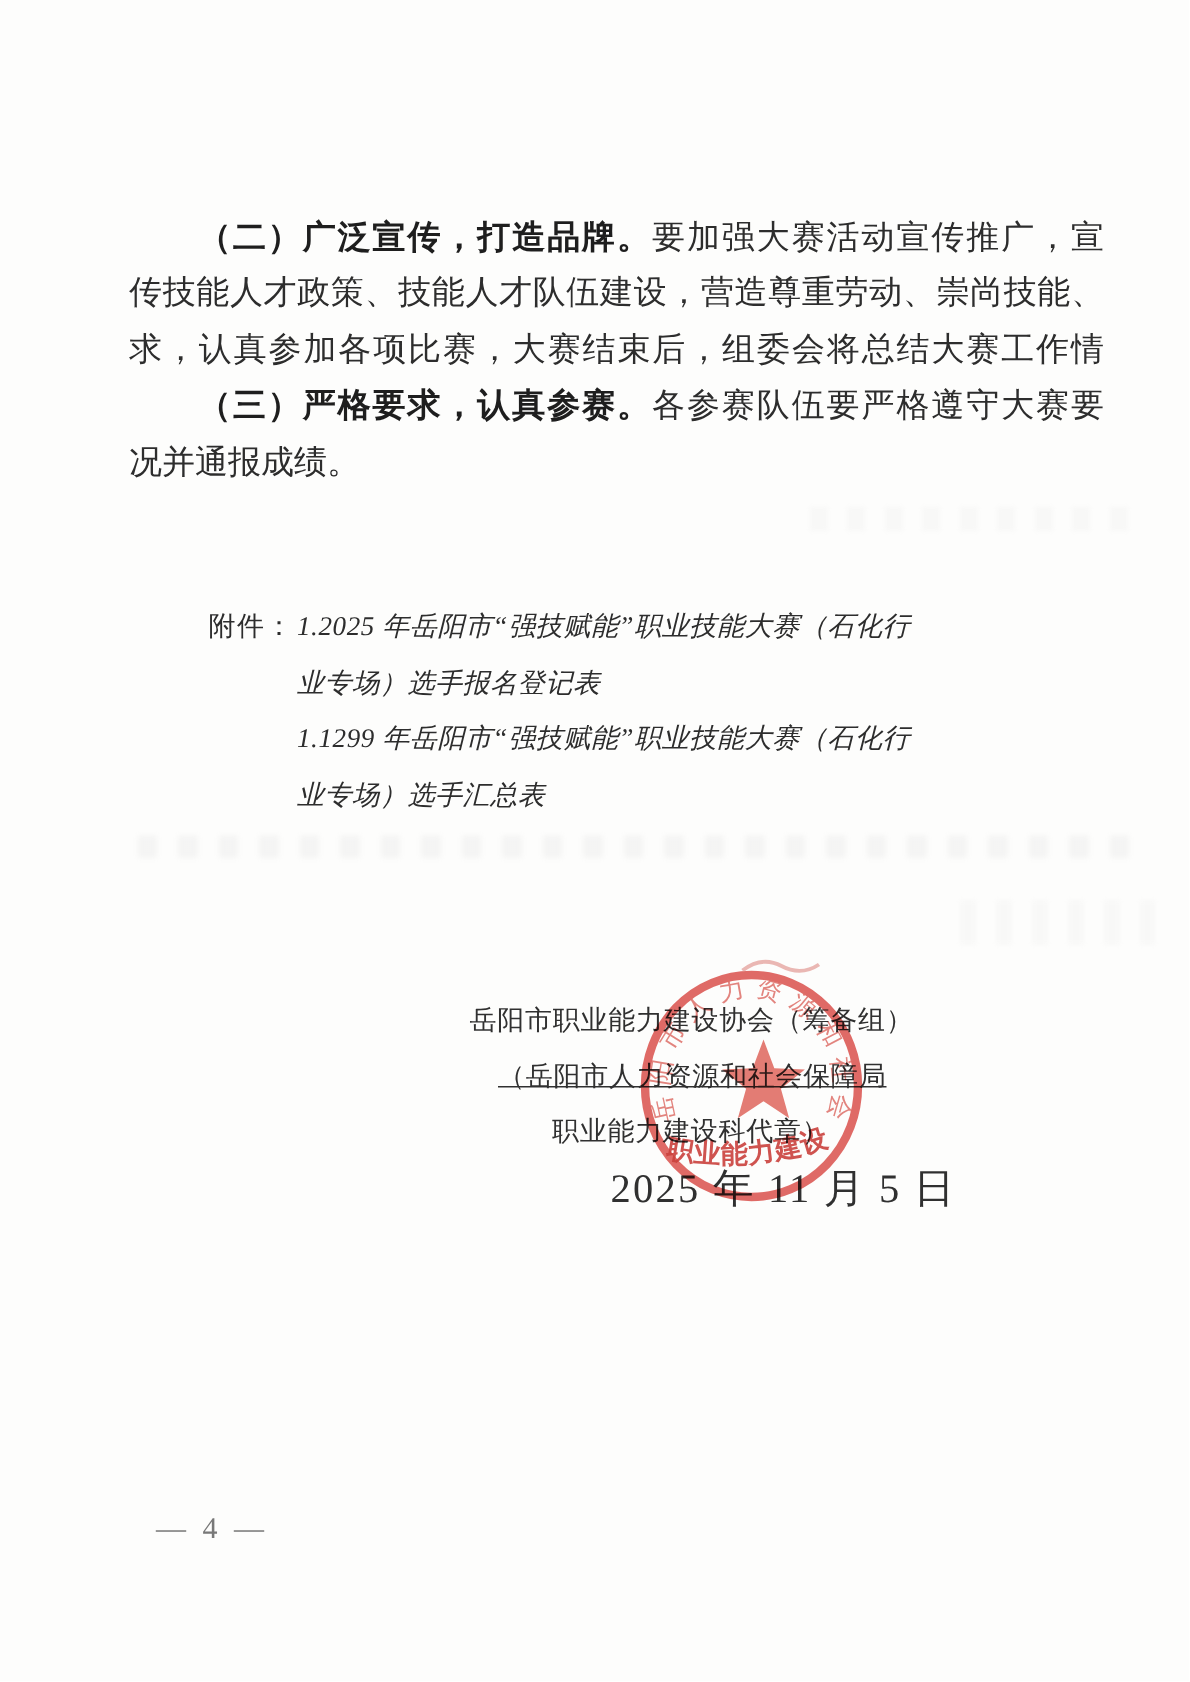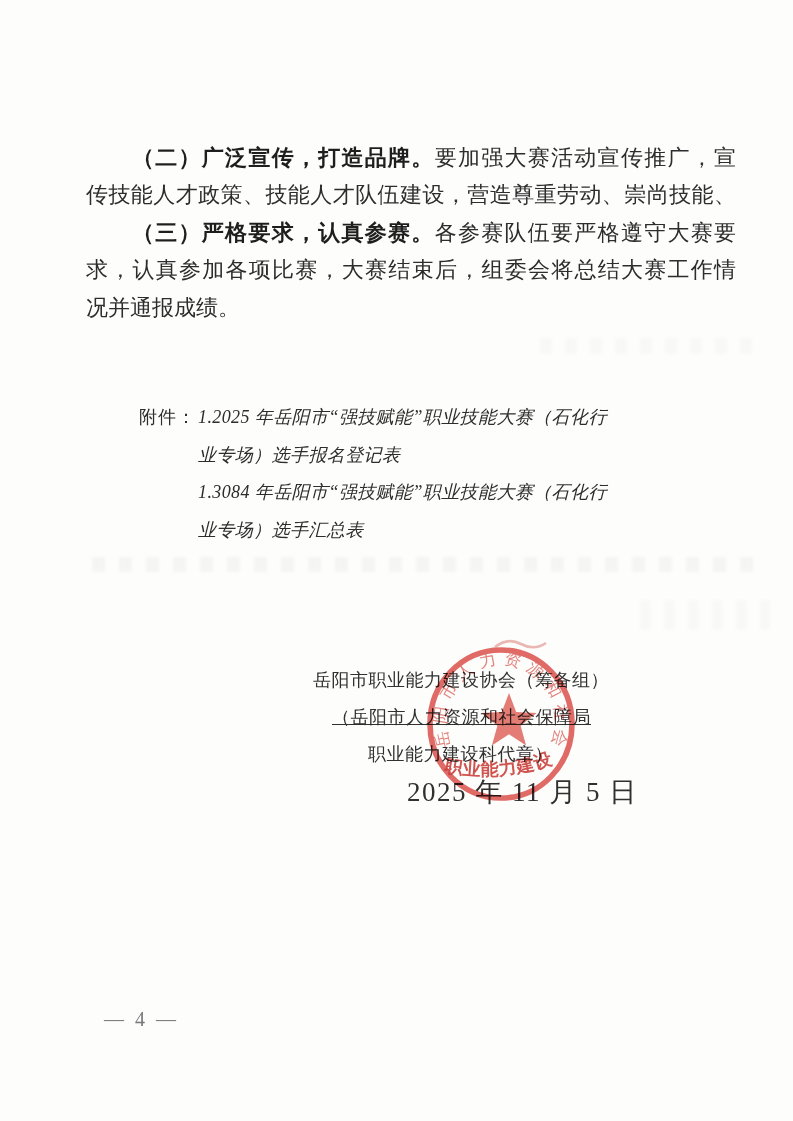--- a/index.html
+++ b/index.html
@@ -57,31 +57,31 @@
     background:repeating-linear-gradient(90deg,rgba(190,190,190,.2) 0 11px,transparent 11px 24px);}
 </style>
 </head>
 <body>
 
 <div class="page">
 
   <div class="body-text">
     <div class="line j indent"><span class="heading">（二）广泛宣传，打造品牌。</span><span>要加强大赛活动宣传推广，宣</span></div>
     <div class="line j">传技能人才政策、技能人才队伍建设，营造尊重劳动、崇尚技能、</div>
+    <div class="line j">求，认真参加各项比赛，大赛结束后，组委会将总结大赛工作情</div>
     <div class="line j indent"><span class="heading">（三）严格要求，认真参赛。</span><span>各参赛队伍要严格遵守大赛要</span></div>
-    <div class="line j">求，认真参加各项比赛，大赛结束后，组委会将总结大赛工作情</div>
     <div class="line">况并通报成绩。</div>
   </div>
 
   <div class="attachment">
     <span class="att-label">附件：</span>
     <div class="att-content">
       <div class="line">1.2025 年岳阳市“强技赋能”职业技能大赛（石化行</div>
       <div class="line">业专场）选手报名登记表</div>
-      <div class="line">1.3084 年岳阳市“强技赋能”职业技能大赛（石化行</div>
+      <div class="line">1.1299 年岳阳市“强技赋能”职业技能大赛（石化行</div>
       <div class="line">业专场）选手汇总表</div>
     </div>
   </div>
 
   <div class="sig-line sig-1">岳阳市职业能力建设协会（筹备组）</div>
   <div class="sig-line sig-2">（岳阳市人力资源和社会保障局</div>
   <div class="sig-line sig-3">职业能力建设科代章）</div>
   <div class="sig-line sig-4">2025 年 11 月 5 日</div>
 
   <svg class="stamp" viewBox="0 0 200 200" width="200" height="200" xmlns="http://www.w3.org/2000/svg">

